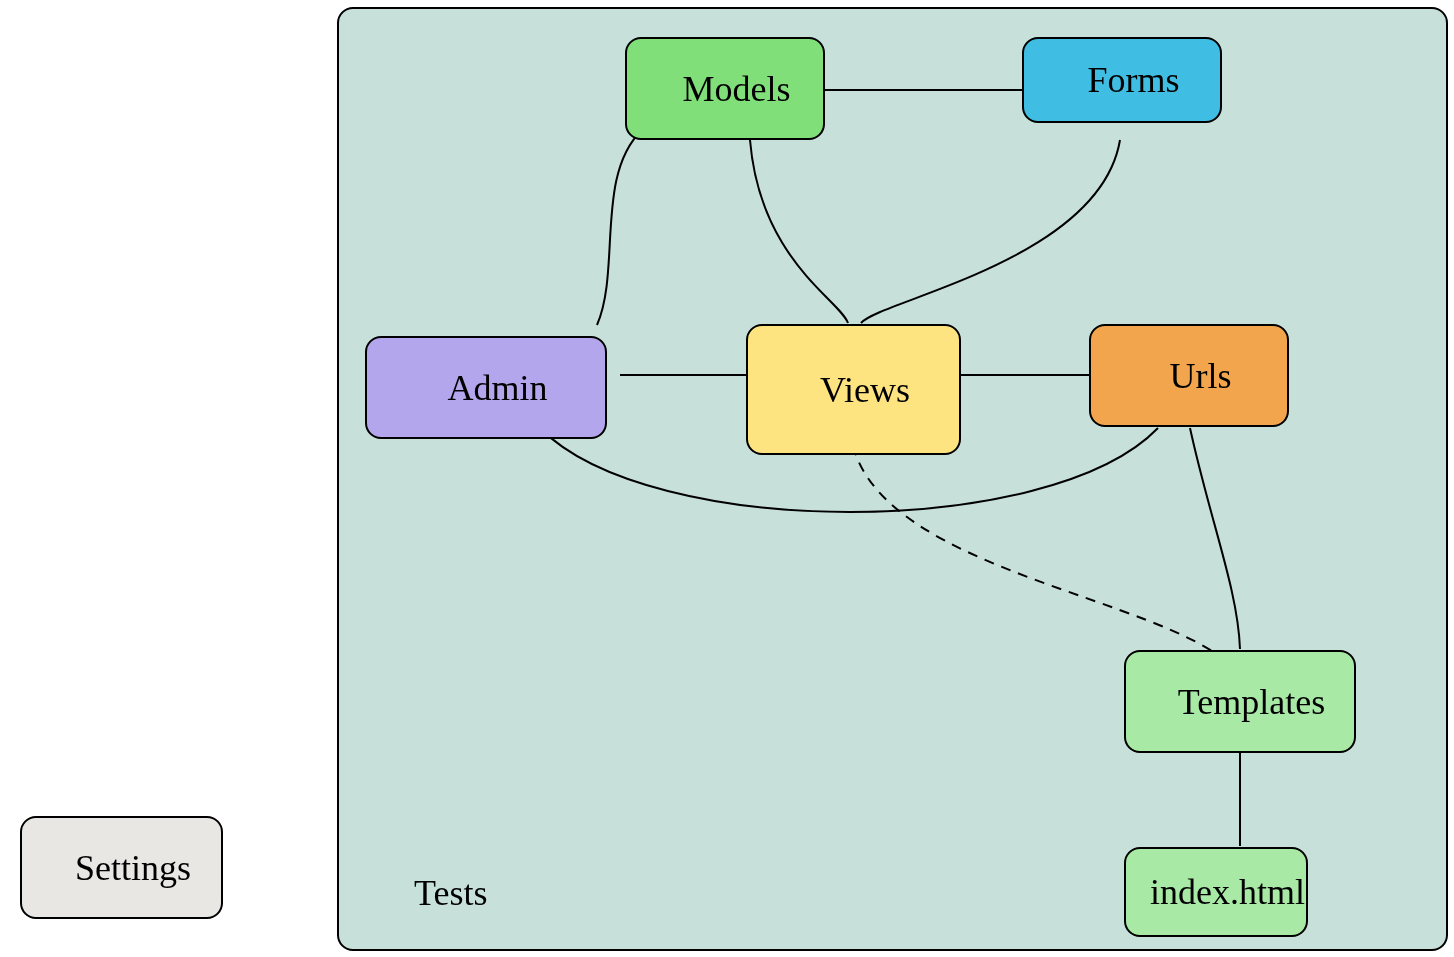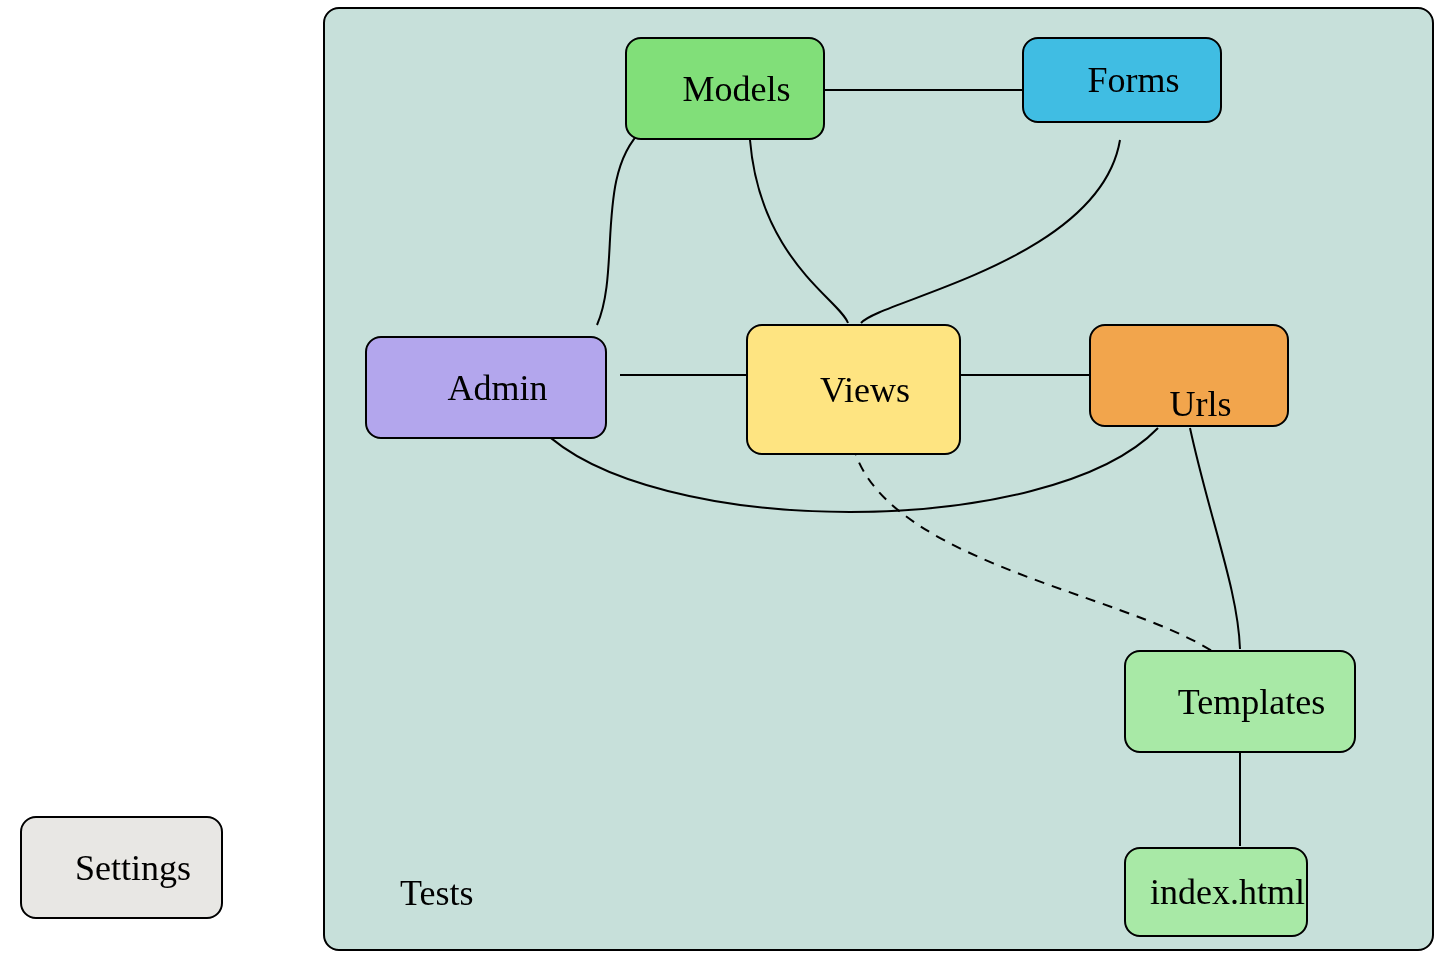--- a/index.html
+++ b/index.html
@@ -49,21 +49,21 @@
     }
     svg.edges path.dashed {
       stroke-dasharray: 10 8;
     }
   </style>
 </head>
 <body>
 
 <div class="canvas">
 
-  <div class="container-node" style="left:323px; top:7px; width:1111px; height:944px; background:#c7e0da;">
+  <div class="container-node" style="left:337px; top:7px; width:1111px; height:944px; background:#c7e0da;">
     <span class="container-label" style="left:75px; bottom:35px;">Tests</span>
   </div>
 
   <svg class="edges">
 
     <path d="M 825 90 L 1022 90"></path>
 
     <path d="M 750 140 C 760 260, 840 300, 848 323"></path>
 
     <path d="M 1120 140 C 1100 260, 880 300, 861 323"></path>
@@ -96,21 +96,21 @@
   </div>
 
   <div class="node" style="left:365px; top:304px; width:242px; height:103px; background:#b3a6ed;margin-top:32px;">
     <span>Admin</span>
   </div>
 
   <div class="node" style="left:746px; top:324px; width:215px; height:131px; background:#fee481;">
     <span>Views</span>
   </div>
 
-  <div class="node" style="left:1089px; top:324px; width:200px; height:103px; background:#f2a54c;align-items:flex-end;">
+  <div class="node" style="left:1089px; top:324px; width:200px; height:103px; background:#f2a54c;">
     <span>Urls</span>
   </div>
 
   <div class="node" style="left:1124px; top:650px; width:232px; height:103px; background:#a8e9a6;">
     <span>Templates</span>
   </div>
 
   <div class="node" style="left:1124px; top:847px; width:184px; height:90px; background:#a8e9a6;">
     <span>index.html</span>
   </div>

